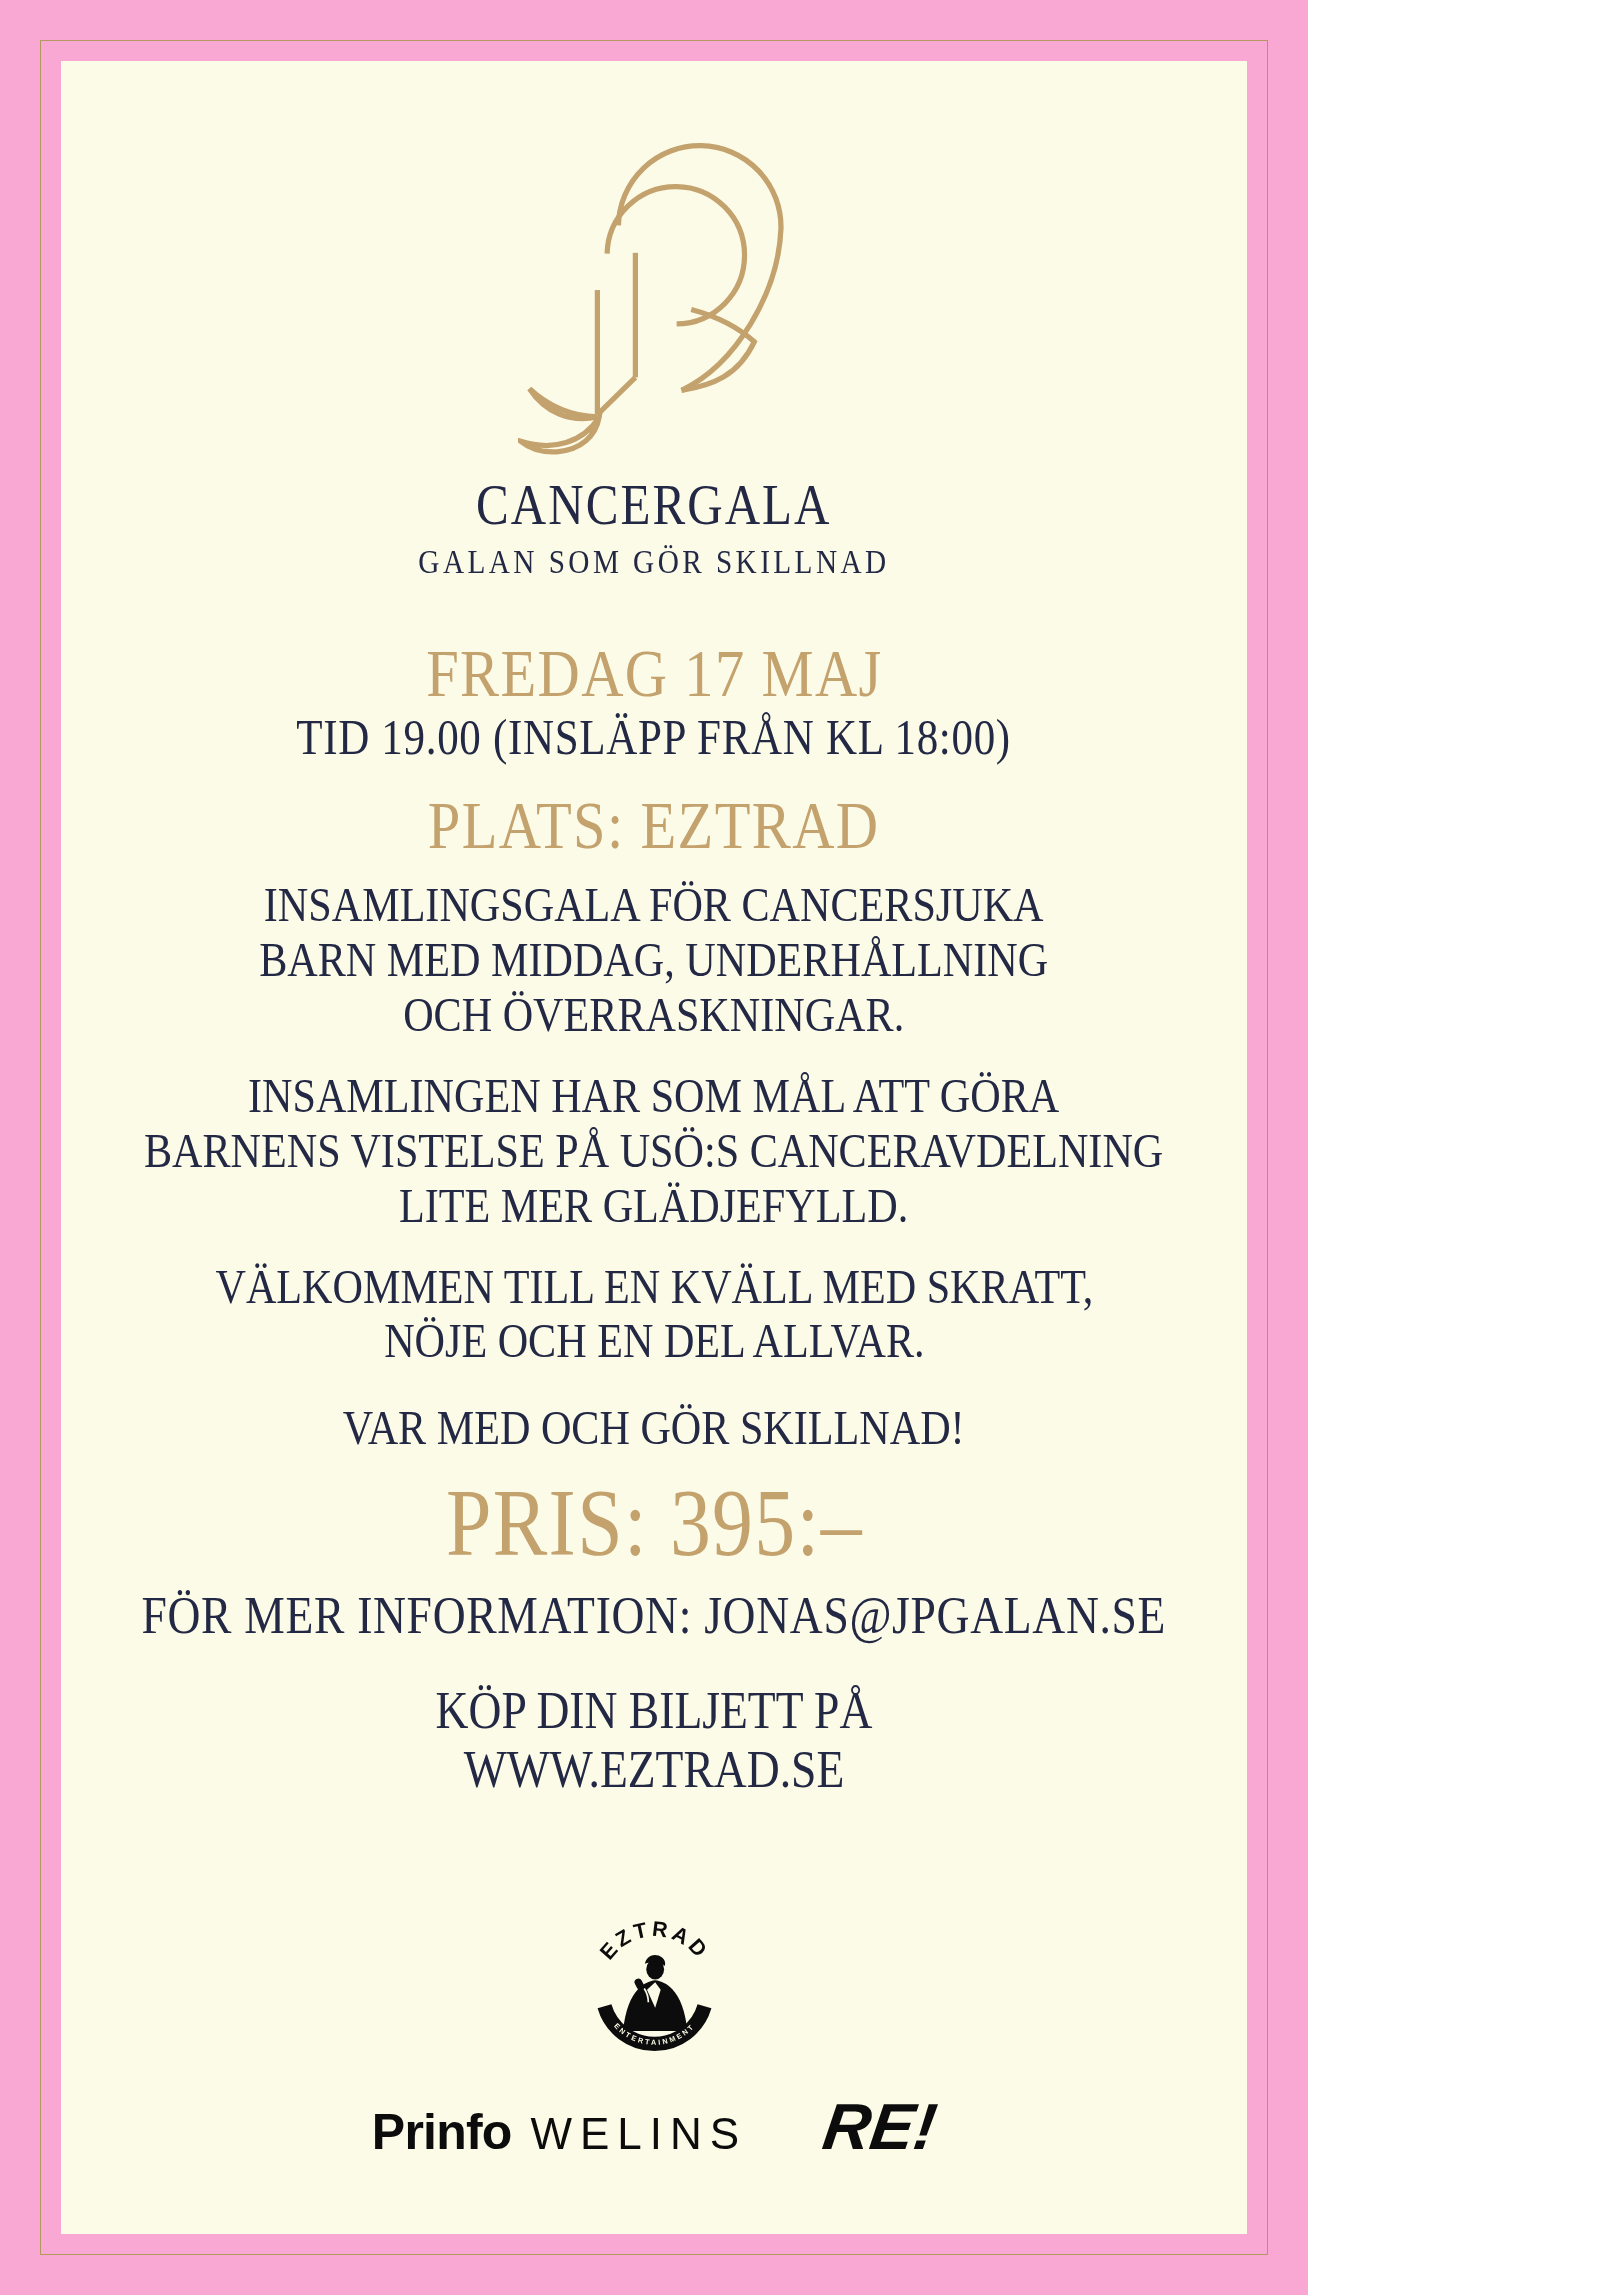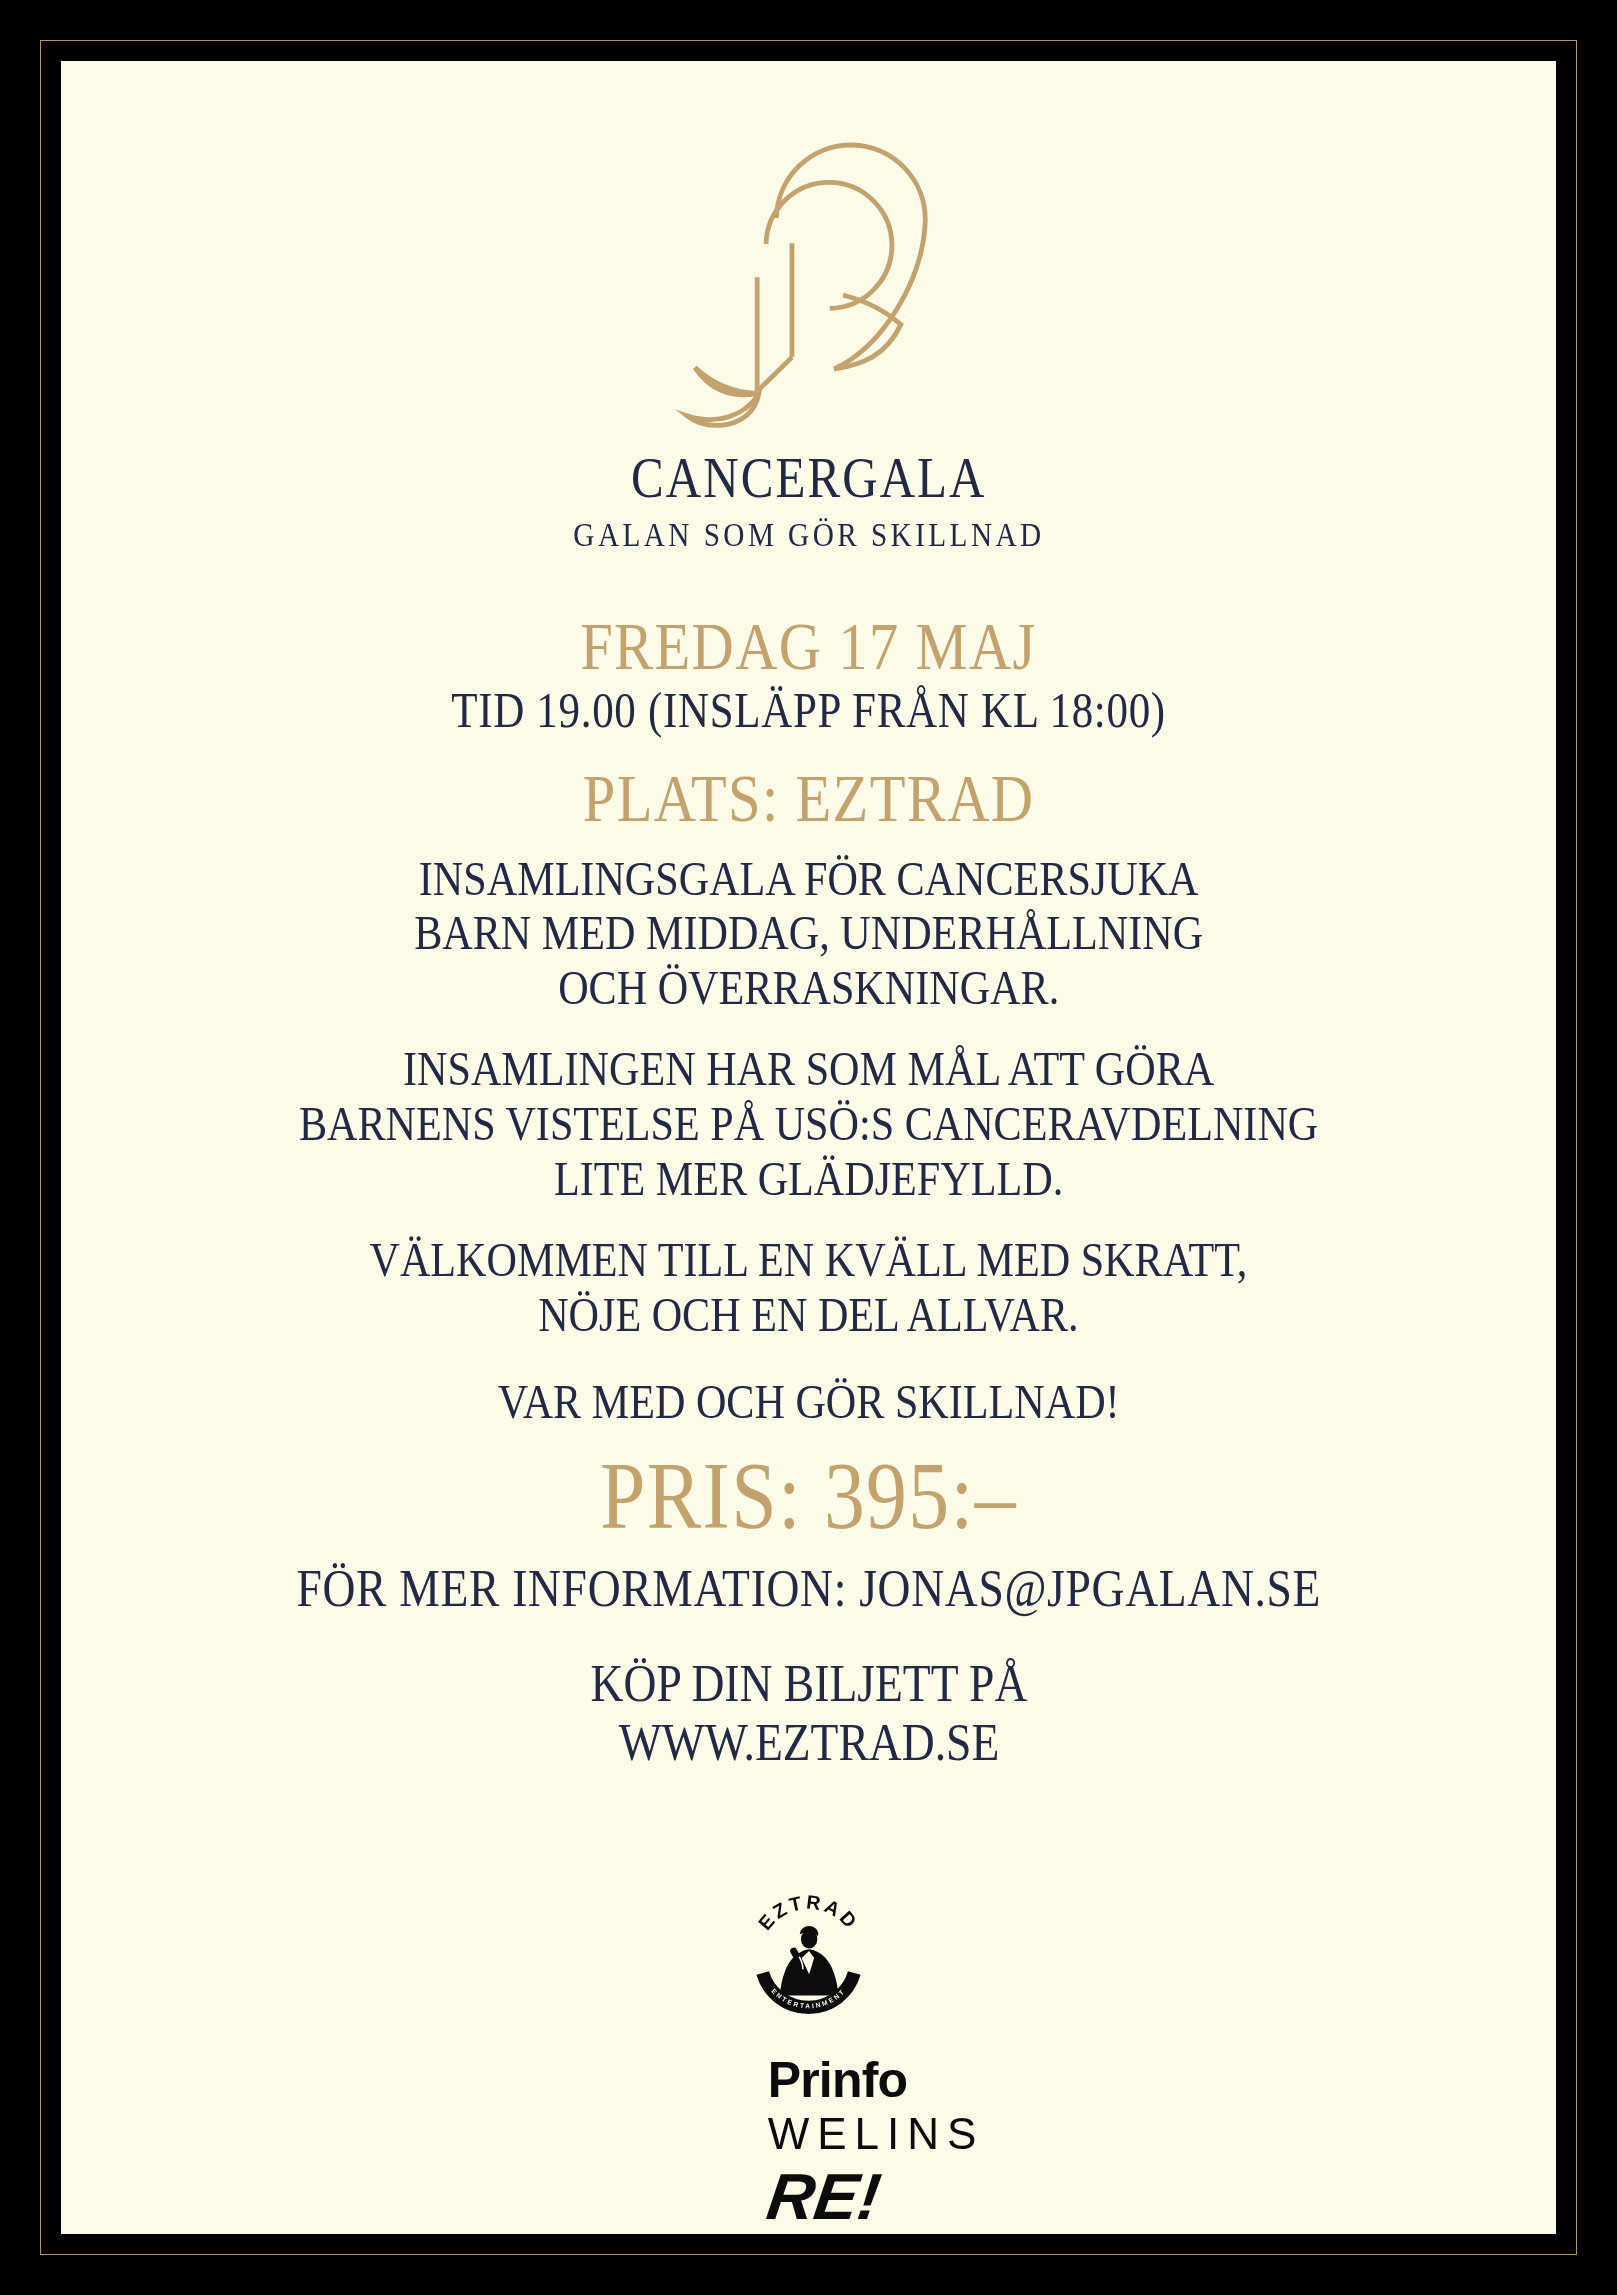--- a/index.html
+++ b/index.html
@@ -1,18 +1,18 @@
 <!DOCTYPE html>
 <html style="font-size:13px"><head>
 <meta charset="utf-8">
 <style>
   html,body { margin:0; padding:0; }
   #poster {
-    position:relative; width:1617px; height:2295px;
-    background:#000000; overflow:hidden;
+    position:relative; width:1308px; height:2295px;
+    background:#f9a8d4; overflow:hidden;
     font-family:"Liberation Serif","DejaVu Serif",serif;
   }
   .gold-hairline {
     position:absolute; left:40px; top:40px; right:40px; bottom:40px;
     border:1.6px solid #b2975f;
   }
   .content {
     position:absolute; left:61px; top:61px; right:61px; bottom:61px;
     background:#fcfbe7; display:flex; flex-direction:column; align-items:center;
     overflow:hidden;
@@ -33,21 +33,21 @@
   .p1 { margin-top:19.4px; } .p2 { margin-top:26px; }
   .p3 { margin-top:26px; } .p4 { margin-top:32px; }
 
   .price   { margin-top:19.4px; font-size:95px; line-height:1; letter-spacing:1.6px; }
   .info    { margin-top:18px; font-size:53px; line-height:1; letter-spacing:0.8px; }
   .tickets { margin-top:39px; font-size:53px; line-height:1.12; text-align:center; }
 
   .eztrad-logo { margin-top:121px; width:137px; height:137px; }
 
   .sponsors {
-    margin-top:32px; display:flex; flex-direction:column; align-items:baseline;
+    margin-top:32px; display:flex; flex-direction:row; align-items:baseline;
     font-family:"Liberation Sans","DejaVu Sans",sans-serif; color:#0c0c0c;
   }
   .prinfo { font-size:50px; font-weight:bold; letter-spacing:-0.8px; }
   .welins { font-size:44px; font-weight:normal; letter-spacing:8px; margin-left:19px; }
   .re     { font-size:65px; font-weight:bold; font-style:italic;
             transform:skewX(-8deg); margin-left:77px; }
 </style>
 </head>
 <body>
 

